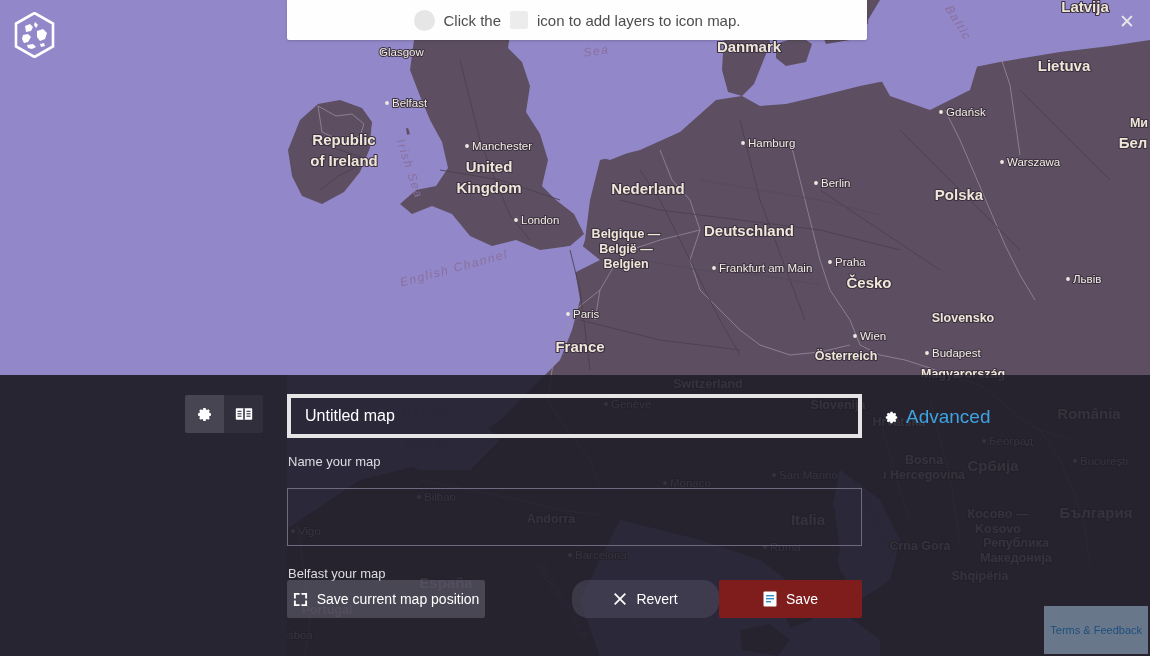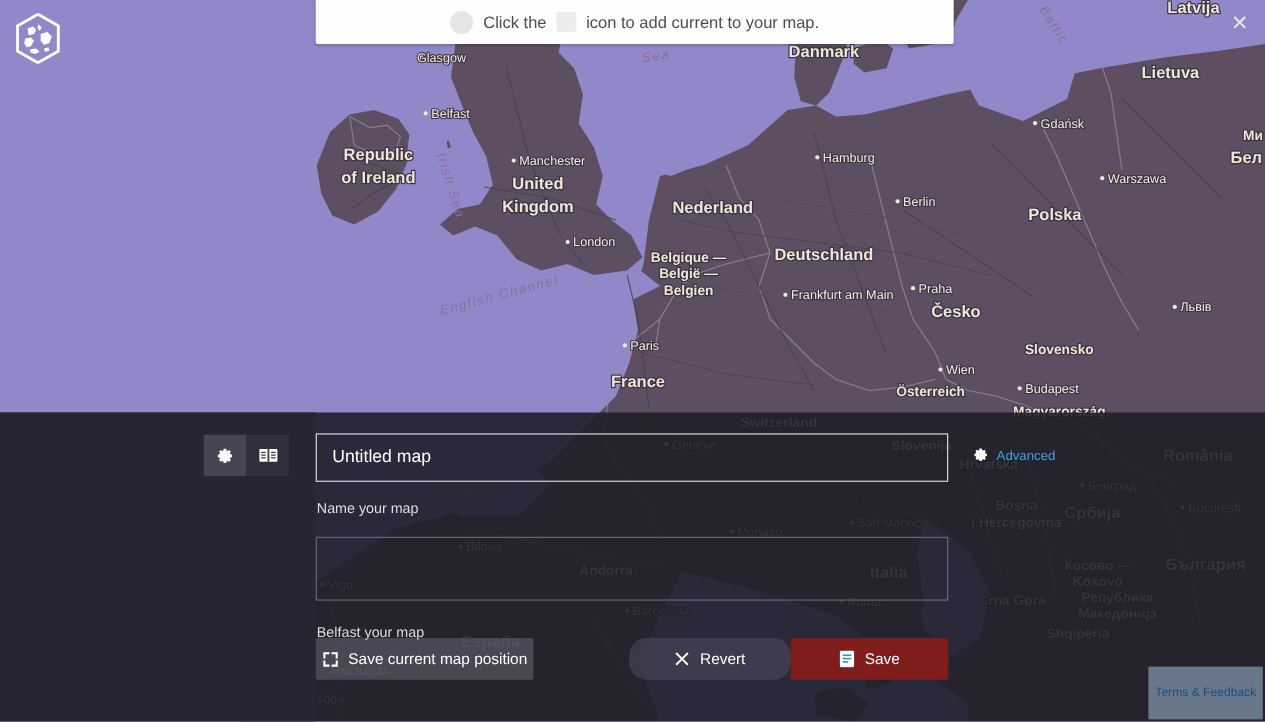--- a/index.html
+++ b/index.html
@@ -86,21 +86,21 @@
   }
   .tg-btn.active { background: #474552; }
   .tg-btn.idle { background: #322f3d; }
 
   
   #form-col { position: absolute; left: 287px; top: 394px; width: 575px; z-index: 35; }
 
   .field-name {
     width: 575px; height: 44px;
     background: transparent;
-    border: 1px solid #e5e5e5;
+    border: 4px solid #e5e5e5;
     color: #ffffff; font-size: 16px;
     padding: 0 14px;
     font-family: "Liberation Sans", sans-serif;
     outline: none;
   }
   .sub-label {
     color: #dddde2; font-size: 13px; margin-top: 16px; margin-left: 1px;
   }
   .field-desc {
     width: 575px; height: 58px; margin-top: 19px;
@@ -110,21 +110,21 @@
     padding: 8px 14px; resize: none;
     font-family: "Liberation Sans", sans-serif;
     outline: none;
   }
 
   
   #advanced-link {
     position: absolute; left: 884px; top: 406px; z-index: 35;
     display: flex; align-items: center; gap: 7px; cursor: pointer;
   }
-  #advanced-link .adv-text { color: #3ea3e0; font-size: 12px; }
+  #advanced-link .adv-text { color: #3ea3e0; font-size: 19px; }
 
   
   #btn-row { position: absolute; left: 287px; top: 580px; z-index: 35; width: 575px; height: 38px; }
 
   .btn {
     display: inline-flex; align-items: center; justify-content: center; gap: 9px;
     height: 38px; cursor: pointer; border: none;
     font-family: "Liberation Sans", sans-serif; font-size: 14px; color: #ffffff;
     border-radius: 2px;
   }
@@ -343,21 +343,21 @@
       <path d="M15 33 L21 32 L24 35 L20 37 L16 36 Z" fill="#ffffff"></path>
       <path d="M28 32 L32 31 L33 34 L29 35 Z" fill="#ffffff"></path>
     </svg>
   </div>
 
   <div id="top-banner">
     <div class="banner-row">
       <span class="banner-circle"></span>
       <span class="banner-text">Click the</span>
       <span class="banner-square"></span>
-      <span class="banner-text">icon to add current to your map.</span>
+      <span class="banner-text">icon to add layers to icon map.</span>
     </div>
   </div>
 
   <div id="bottom-panel">
     <div id="panel-left-solid"></div>
   </div>
 
   <div id="close-btn">
     <span>✕</span>
   </div>

